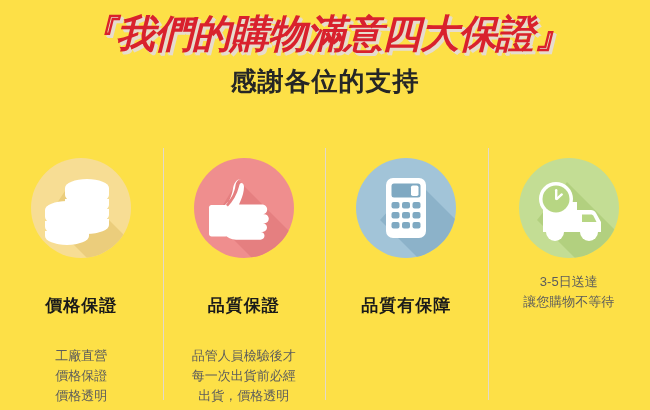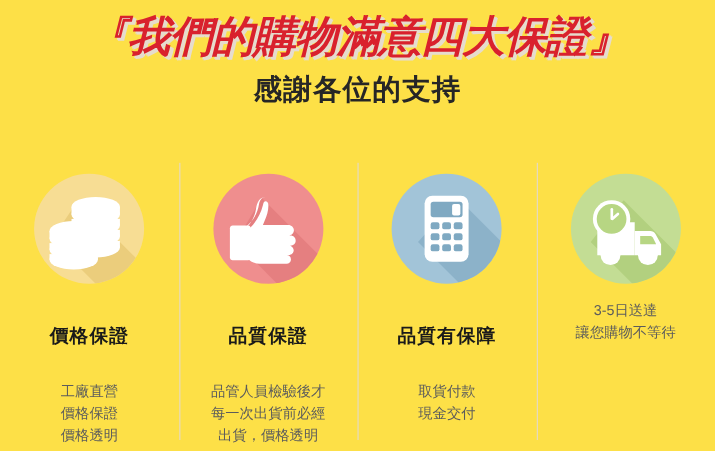--- a/index.html
+++ b/index.html
@@ -194,24 +194,20 @@
             <rect x="35.5" y="54" width="8" height="6.5" rx="2" ry="2"></rect>
             <rect x="46" y="54" width="8" height="6.5" rx="2" ry="2"></rect>
             <rect x="56.5" y="54" width="8" height="6.5" rx="2" ry="2"></rect>
             <rect x="35.5" y="64" width="8" height="6.5" rx="2" ry="2"></rect>
             <rect x="46" y="64" width="8" height="6.5" rx="2" ry="2"></rect>
             <rect x="56.5" y="64" width="8" height="6.5" rx="2" ry="2"></rect>
           </g>
         </svg>
       </div>
       <div class="label">品質有保障</div>
-      <div class="lines">
-        <div class="line">取貨付款</div>
-        <div class="line">現金交付</div>
-      </div>
     </div>
 
     <div class="col">
       <div class="circle" style="background:#c3dd94">
         <svg viewBox="0 0 100 100" xmlns="http://www.w3.org/2000/svg" aria-hidden="true">
           <path d="M48 24 L100 76 L100 100 L56 100 L18 62 Z" fill="#b2d07f"></path>
           <g fill="#ffffff">
             <path d="M24 44 L58 44 L58 74 L24 74 Z"></path>
             <path d="M58 52 L72 52 C74 52 76 53 77 55 L82 64 L82 74 L58 74 Z"></path>
             <circle cx="36" cy="74" r="9"></circle>

